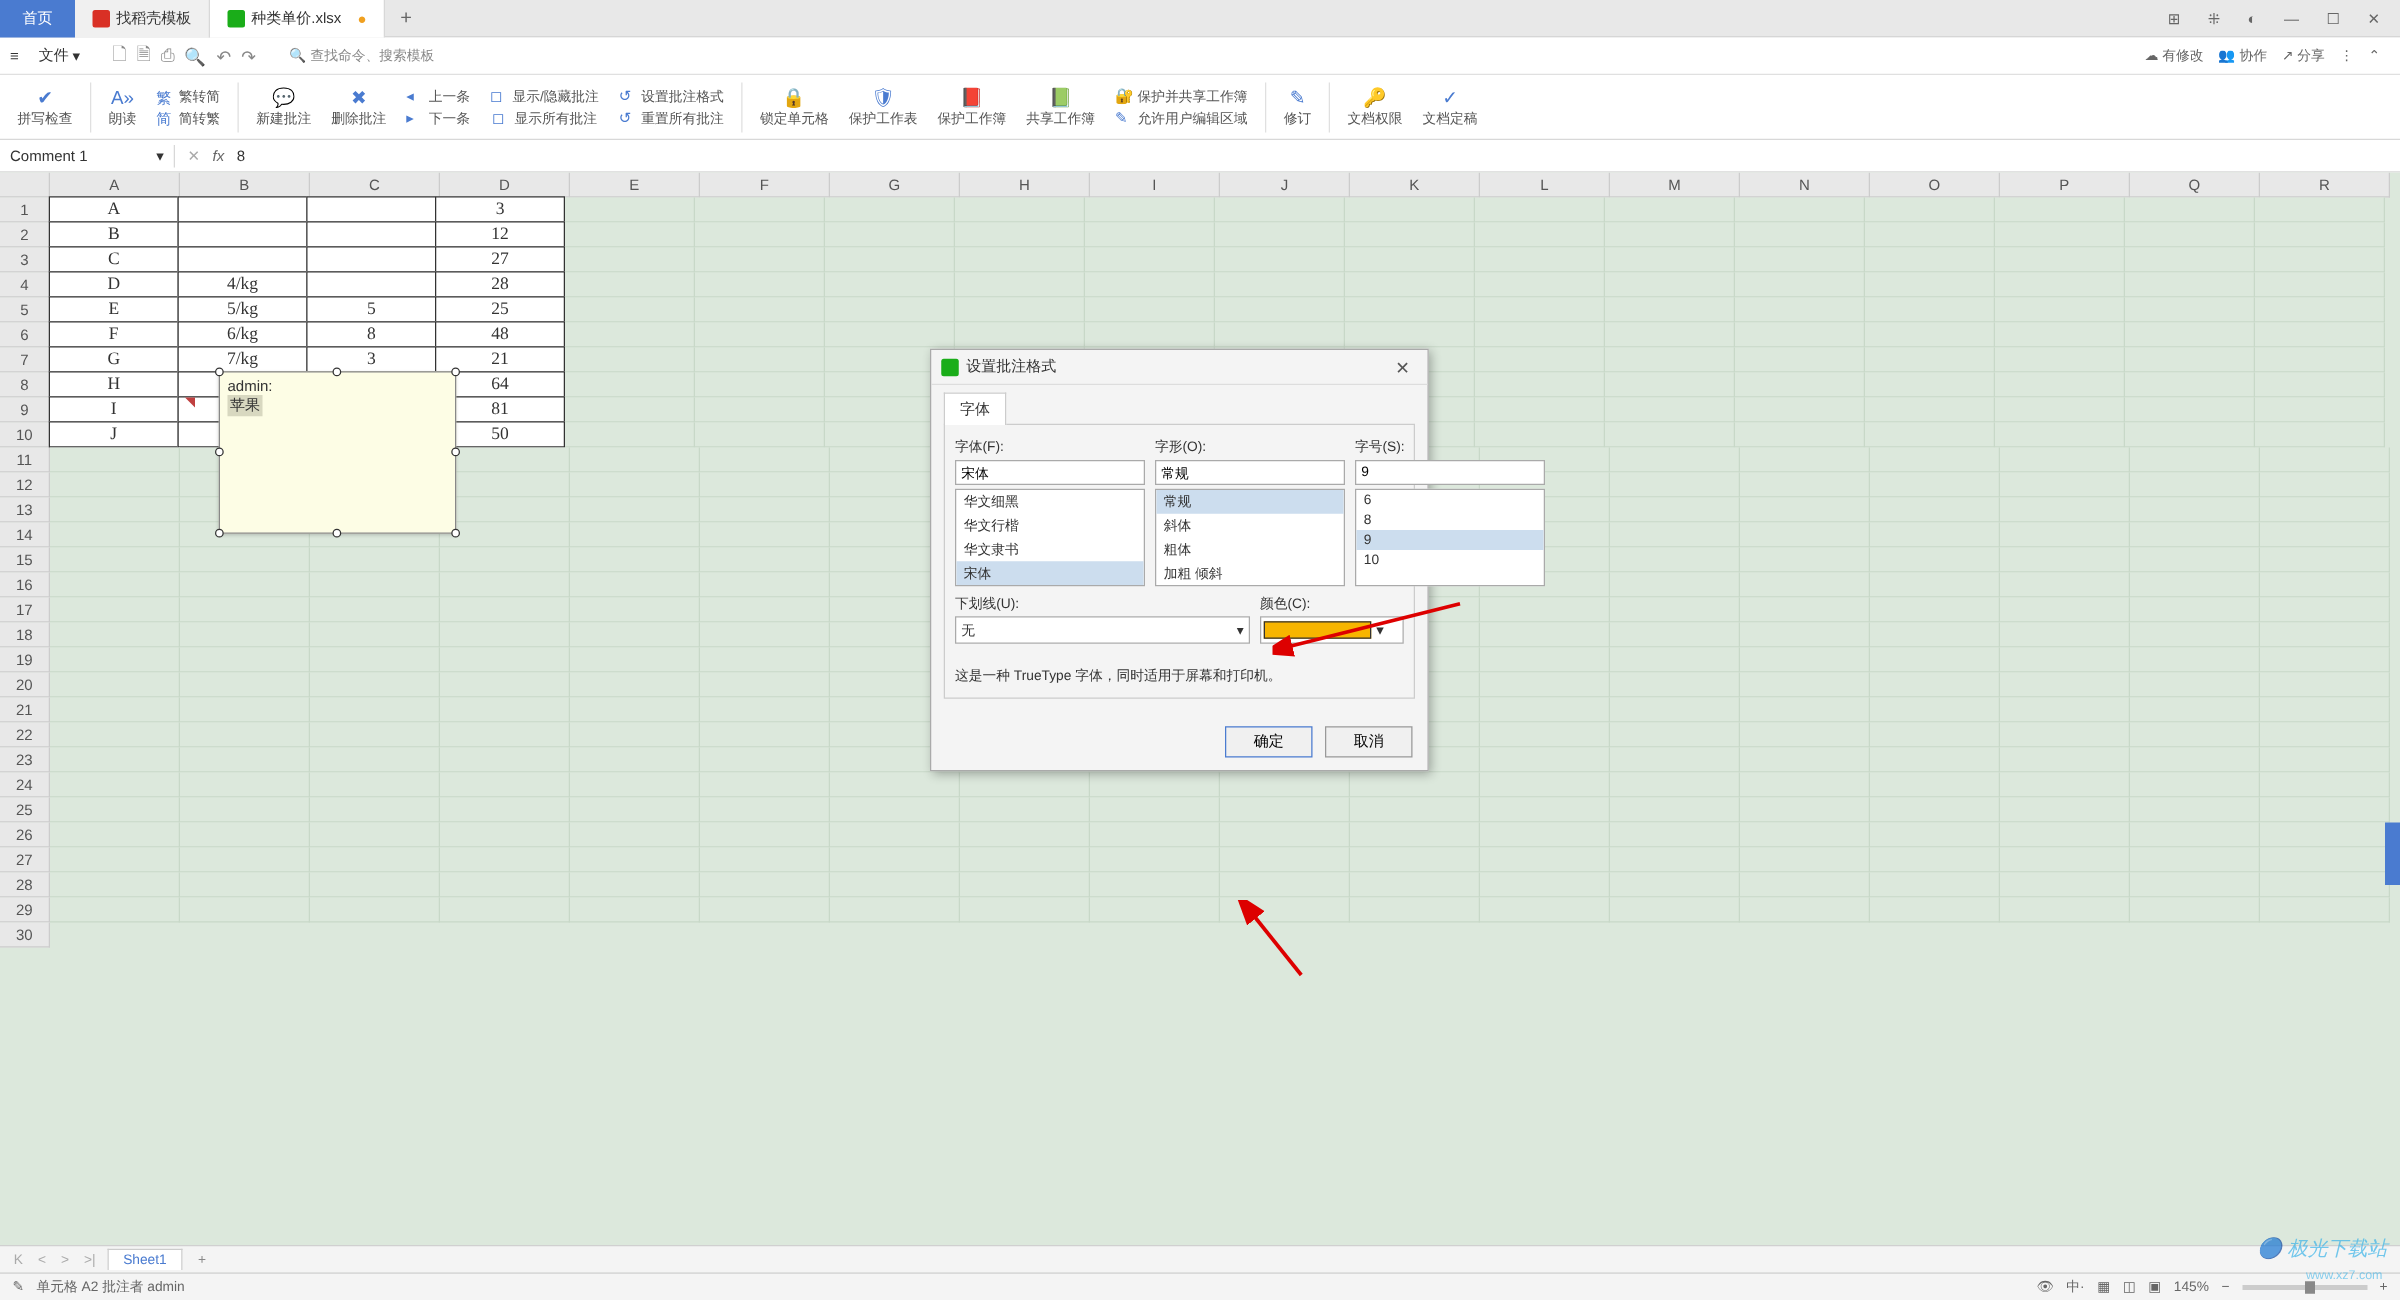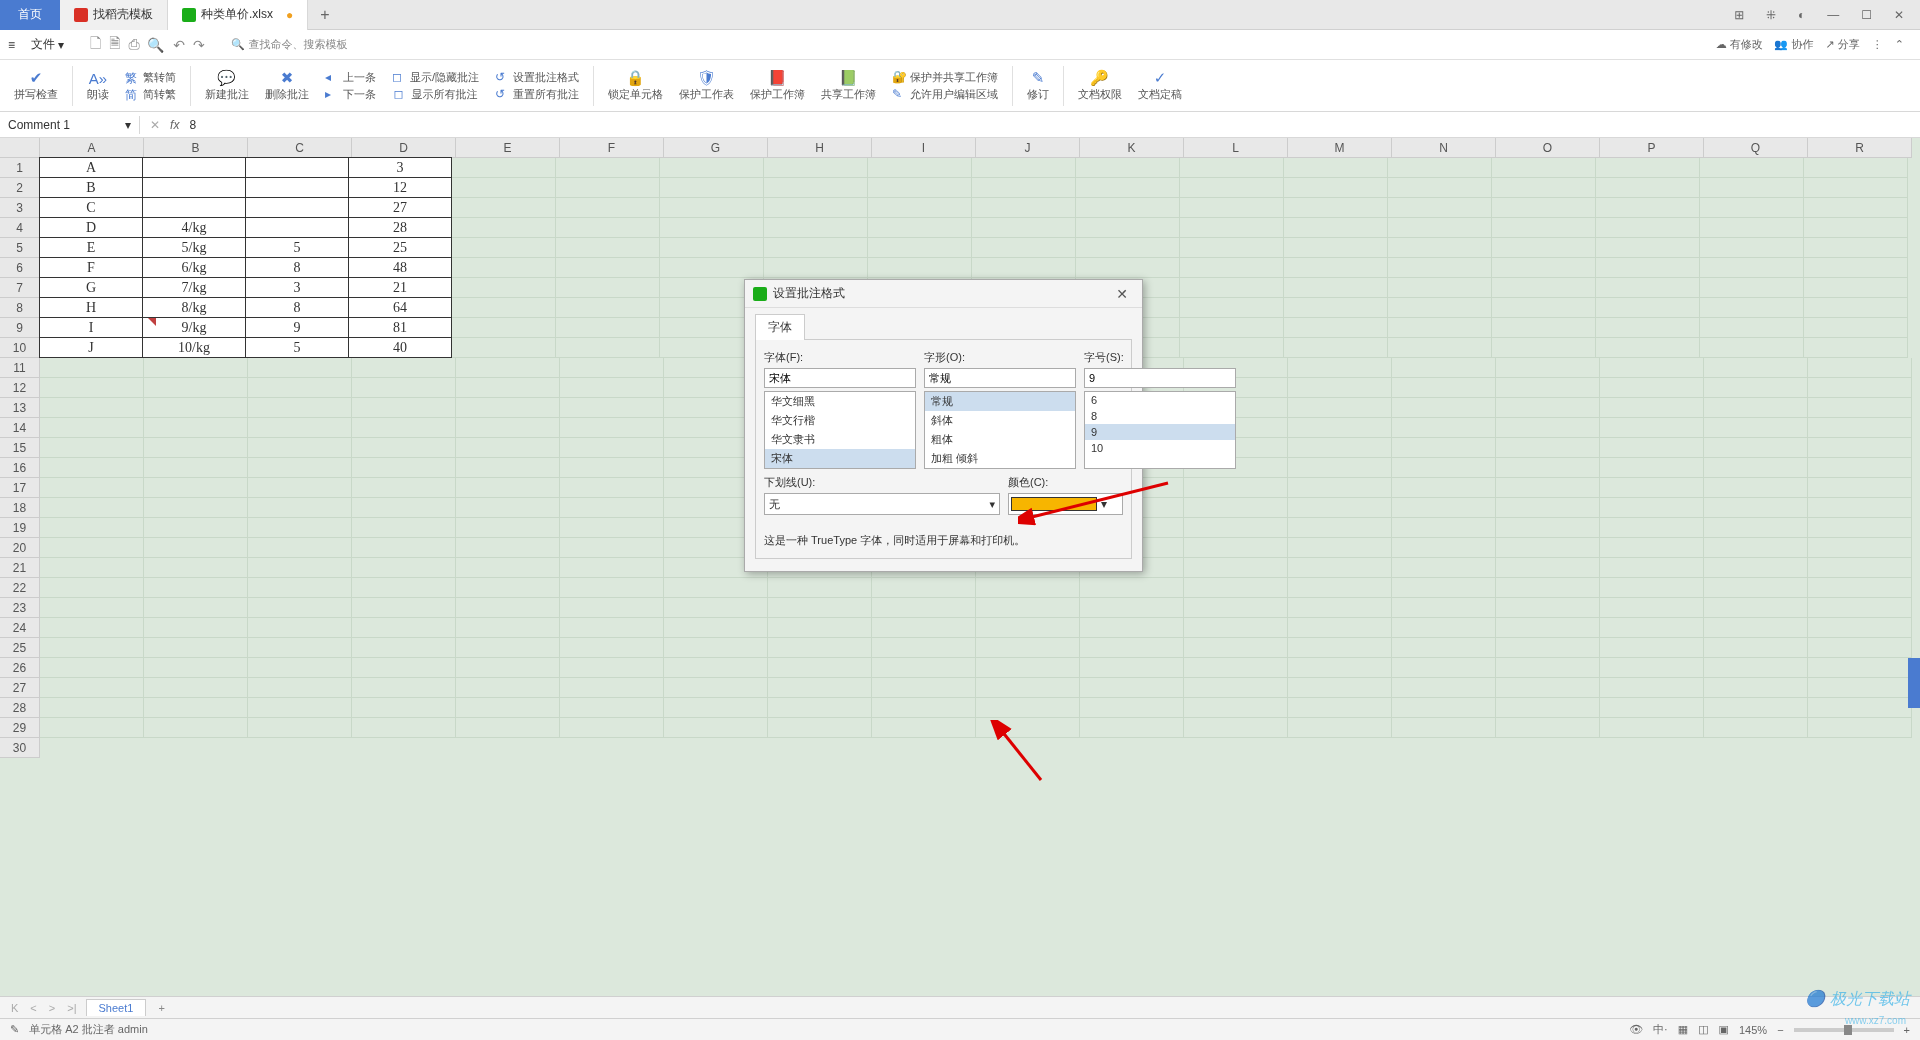--- a/index.html
+++ b/index.html
@@ -516,21 +516,21 @@
         <div class="cell" style="width: 104px;"></div>
         <div class="cell" style="width: 104px;"></div>
         <div class="cell" style="width: 104px;"></div>
         <div class="cell" style="width: 104px;"></div>
         <div class="cell" style="width: 104px;"></div>
       </div>
       <div class="gridrow">
         <div class="cell tb" style="width: 104px;">J</div>
         <div class="cell tb" style="width: 104px;">10/kg</div>
         <div class="cell tb" style="width: 104px;">5</div>
-        <div class="cell tb" style="width: 104px;">40</div>
+        <div class="cell tb" style="width: 104px;">50</div>
         <div class="cell" style="width: 104px;"></div>
         <div class="cell" style="width: 104px;"></div>
         <div class="cell" style="width: 104px;"></div>
         <div class="cell" style="width: 104px;"></div>
         <div class="cell" style="width: 104px;"></div>
         <div class="cell" style="width: 104px;"></div>
         <div class="cell" style="width: 104px;"></div>
         <div class="cell" style="width: 104px;"></div>
         <div class="cell" style="width: 104px;"></div>
         <div class="cell" style="width: 104px;"></div>
@@ -916,20 +916,32 @@
         <div class="cell" style="width: 104px;"></div>
         <div class="cell" style="width: 104px;"></div>
         <div class="cell" style="width: 104px;"></div>
         <div class="cell" style="width: 104px;"></div>
         <div class="cell" style="width: 104px;"></div>
       </div>
     </div>
 
   <div class="tri-marker"></div>
 
+  <div class="comment-box">
+    <div class="author">admin:</div>
+    <span class="content">苹果</span>
+    <div class="handle" style="left:-4px;top:-4px"></div>
+    <div class="handle" style="left:50%;top:-4px;margin-left:-4px"></div>
+    <div class="handle" style="right:-4px;top:-4px"></div>
+    <div class="handle" style="left:-4px;top:50%;margin-top:-4px"></div>
+    <div class="handle" style="right:-4px;top:50%;margin-top:-4px"></div>
+    <div class="handle" style="left:-4px;bottom:-4px"></div>
+    <div class="handle" style="left:50%;bottom:-4px;margin-left:-4px"></div>
+    <div class="handle" style="right:-4px;bottom:-4px"></div>
+  </div>
 
   <div class="side-toggle"></div>
 </div>
 
 <div class="dialog">
   <div class="dialog-title">
     <span class="ico"></span>
     <span>设置批注格式</span>
     <span class="dialog-close">✕</span>
   </div>
@@ -982,20 +994,24 @@
               <span class="color-swatch"></span>
               <span>▾</span>
             </div>
         </div>
       </div>
       <div class="dlg-section">
       </div>
       <div class="dlg-note">这是一种 TrueType 字体，同时适用于屏幕和打印机。</div>
     </div>
   </div>
+  <div class="dlg-buttons">
+    <button class="dlg-btn primary">确定</button>
+    <button class="dlg-btn">取消</button>
+  </div>
 </div>
 
 <svg class="arrow-red" style="left:1018px;top:478px" width="160" height="50">
   <defs>
       <marker id="ah1" markerWidth="10" markerHeight="10" refX="2" refY="3" orient="auto">
         <path d="M0,0 L0,6 L9,3 z" fill="#d00"></path>
       </marker>
     </defs>
   <line x1="150" y1="5" x2="10" y2="40" stroke="#d00" stroke-width="3" marker-end="url(#ah1)"></line>
 </svg>

